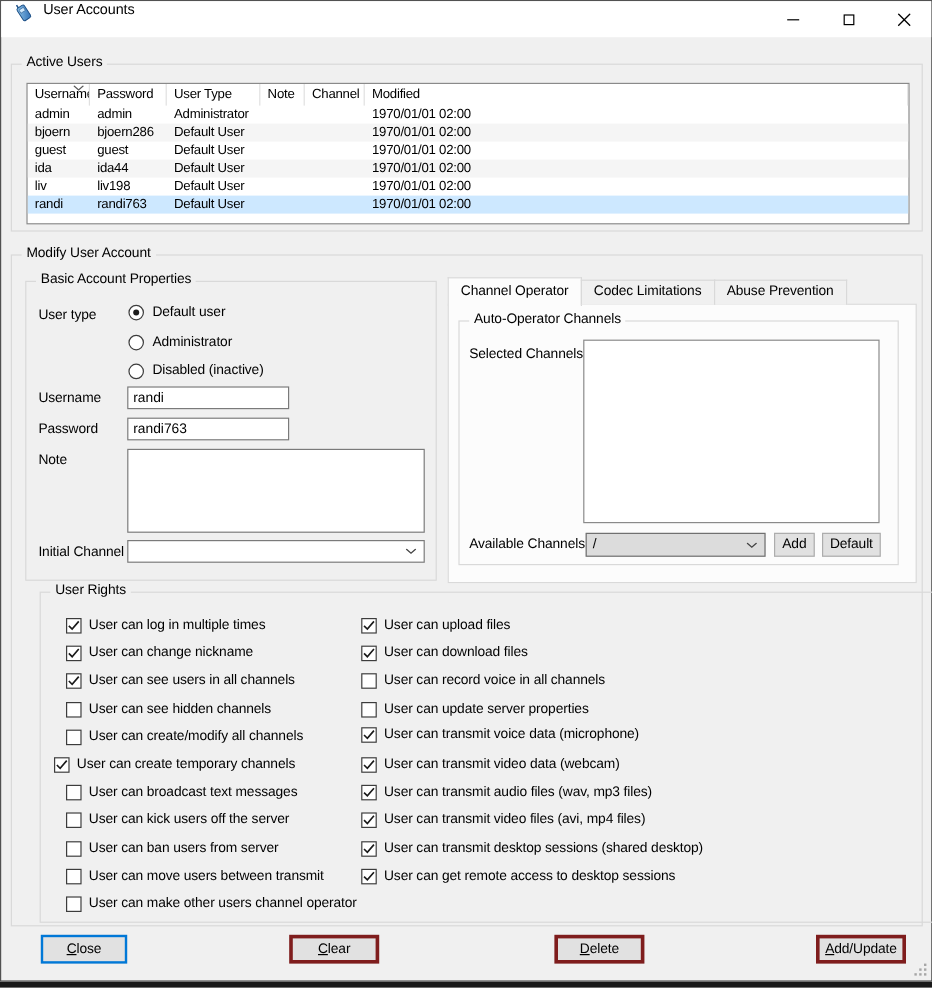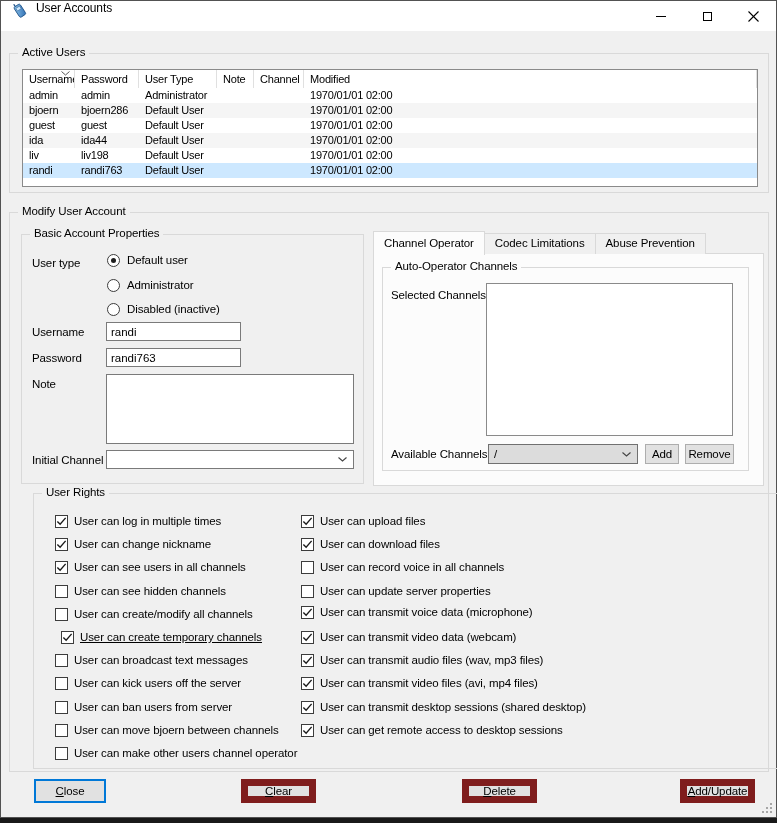--- a/index.html
+++ b/index.html
@@ -46,21 +46,21 @@
   .radio.checked::after { content:""; position:absolute; left:3px; top:3px; width:5px; height:5px; border-radius:50%; background:#1d1d1d; }
   .cb-row { position:absolute; display:flex; align-items:center; gap:6px; height:16px; white-space:nowrap;padding-left:24px; }
   .cbox { width:13px; height:13px; border:1px solid #3c3c3c; background:#fff; flex:0 0 auto; display:flex; align-items:center; justify-content:center; }
   
   .tab-bar { position:absolute; left:372px; top:229px; height:24px; display:flex; align-items:flex-end; z-index:2; }
   .tab { border:1px solid #d9d9d9; border-bottom:none; background:#f0f0f0; height:21px; padding:3px 10px 0; white-space:nowrap; }
   .tab.active { background:#fcfcfc; height:24px; padding-top:5px; margin-bottom:-1px; }
   .tab + .tab { margin-left:-1px; }
   .tab-pane { position:absolute; left:372px; top:252px; width:391px; height:233px; background:#fcfcfc; border:1px solid #d9d9d9; z-index:1; }
   
-  .btn { position:absolute; height:24px; background:#e1e1e1; border:7px solid #7f1d1d; font-family:inherit; font-size:11.5px; display:flex; align-items:center; justify-content:center; white-space:nowrap; }
+  .btn { position:absolute; height:24px; background:#e1e1e1; border:3px solid #7f1d1d; font-family:inherit; font-size:11.5px; display:flex; align-items:center; justify-content:center; white-space:nowrap; }
   .btn.focused { border:2px solid #0078d7; }
   .btn-sm { position:absolute; height:20px; background:#e1e1e1; border:1px solid #adadad; display:flex; align-items:center; justify-content:center; white-space:nowrap; }
   u { text-decoration:underline; text-underline-offset:1px; }
   
   .grip { position:absolute; right:4px; bottom:4px; width:13px; height:13px; }
   .grip i { position:absolute; width:2px; height:2px; background:#a6a6a6; }
 </style>
 </head>
 <body>
 
@@ -213,21 +213,21 @@
   <span class="lbl" style="left:390px; top:288px; z-index:2;">Selected Channels</span>
   <div class="listbox" style="left:485px; top:282px; width:247px; height:153px; z-index:2;"></div>
   <span class="lbl" style="left:390px; top:447px; z-index:2;">Available Channels</span>
   <div class="combo gray" style="left:487px; top:443px; width:150px; height:20px; z-index:2;">
     <span>/</span>
     <svg class="chev" width="9" height="5" viewBox="0 0 9 5">
       <polyline points="0.5,0.5 4.5,4 8.5,0.5" fill="none" stroke="#444" stroke-width="1.1"></polyline>
     </svg>
   </div>
   <div class="btn-sm" style="left:644px; top:443px; width:34px; z-index:2;">Add</div>
-  <div class="btn-sm" style="left:684px; top:443px; width:49px; z-index:2;">Remove</div>
+  <div class="btn-sm" style="left:684px; top:443px; width:49px; z-index:2;">Default</div>
 
   <div class="group" style="left:20px; top:492px; width:755px; height:276px;margin-left:12px;">
     <span class="group-label">User Rights</span>
   </div>
   <div>
       <div class="cb-row" style="left: 30px; top: 512px;">
         <div class="cbox">
           <svg width="11" height="11" viewBox="0 0 12 12">
             <polyline points="1.5,6 4.5,9 10.5,2" fill="none" stroke="#1a1a1a" stroke-width="1.5"></polyline>
           </svg>
@@ -251,21 +251,21 @@
         <div>User can see users in all channels</div>
       </div>
       <div class="cb-row" style="left: 30px; top: 582px;">
         <div class="cbox"></div>
         <div>User can see hidden channels</div>
       </div>
       <div class="cb-row" style="left: 30px; top: 605px;">
         <div class="cbox"></div>
         <div>User can create/modify all channels</div>
       </div>
-      <div class="cb-row" style="left: 36px; top: 628px; text-decoration: underline;">
+      <div class="cb-row" style="left: 20px; top: 628px;">
         <div class="cbox">
           <svg width="11" height="11" viewBox="0 0 12 12">
             <polyline points="1.5,6 4.5,9 10.5,2" fill="none" stroke="#1a1a1a" stroke-width="1.5"></polyline>
           </svg>
         </div>
         <div>User can create temporary channels</div>
       </div>
       <div class="cb-row" style="left: 30px; top: 651px;">
         <div class="cbox"></div>
         <div>User can broadcast text messages</div>
@@ -273,21 +273,21 @@
       <div class="cb-row" style="left: 30px; top: 674px;">
         <div class="cbox"></div>
         <div>User can kick users off the server</div>
       </div>
       <div class="cb-row" style="left: 30px; top: 698px;">
         <div class="cbox"></div>
         <div>User can ban users from server</div>
       </div>
       <div class="cb-row" style="left: 30px; top: 721px;">
         <div class="cbox"></div>
-        <div>User can move bjoern between channels</div>
+        <div>User can move users between transmit</div>
       </div>
       <div class="cb-row" style="left: 30px; top: 744px;">
         <div class="cbox"></div>
         <div>User can make other users channel operator</div>
       </div>
     </div>
   <div>
       <div class="cb-row" style="left: 276px; top: 512px;">
         <div class="cbox">
           <svg width="11" height="11" viewBox="0 0 12 12">

